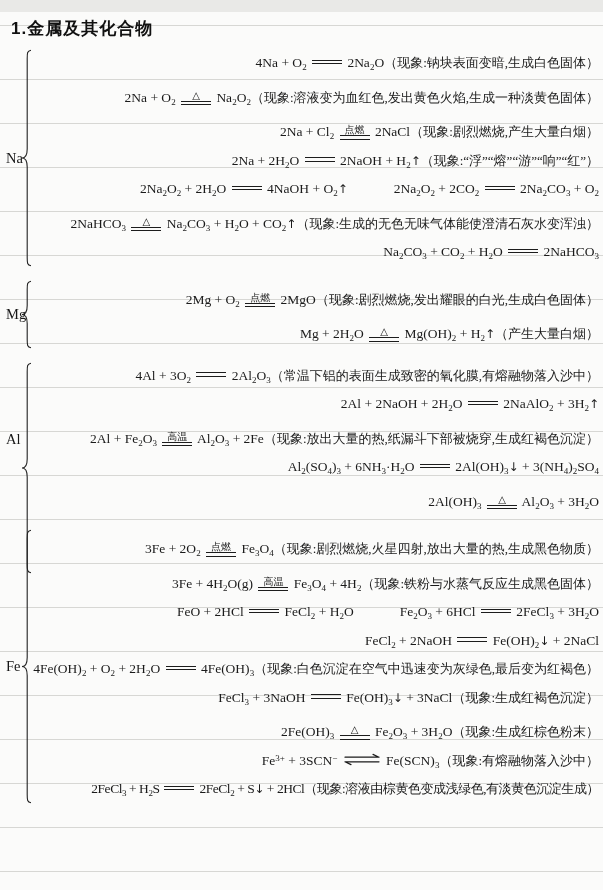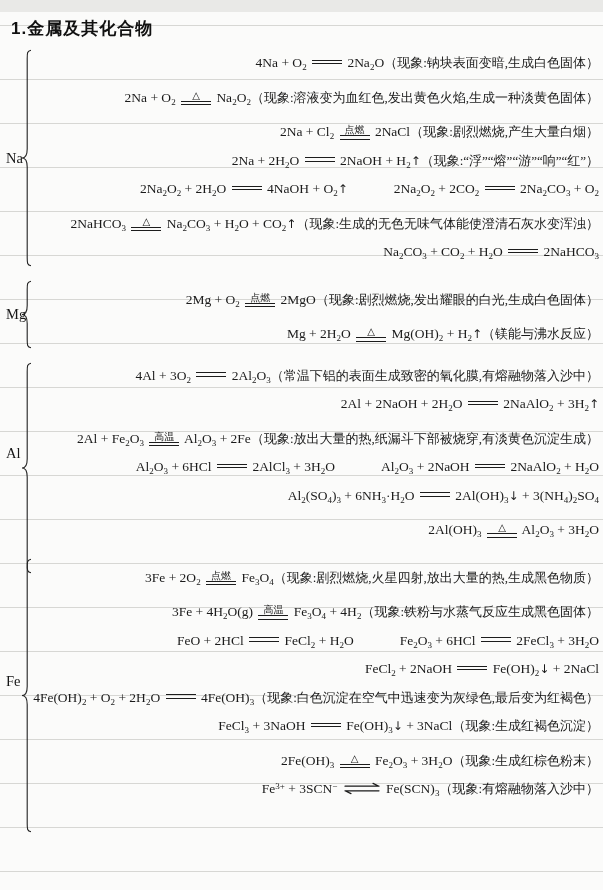--- a/index.html
+++ b/index.html
@@ -109,44 +109,39 @@
       <div class="section">
         <span class="sec-label">Mg</span>
         <div class="sec-rows">
           <div class="row has-cond"><span class="eq-item"><span>2Mg + O<sub>2</sub> <span class="deq cond">
                   <i>点燃</i>
                   <b></b>
                 </span> 2MgO</span><span class="note">（现象:剧烈燃烧,发出耀眼的白光,生成白色固体）</span></span></div>
           <div class="row has-cond"><span class="eq-item"><span>Mg + 2H<sub>2</sub>O <span class="deq cond">
                   <i>△</i>
                   <b></b>
-                </span> Mg(OH)<sub>2</sub> + H<sub>2</sub><span class="uarrow">↑</span></span><span class="note">（镁能与沸水反应）</span></span></div>
+                </span> Mg(OH)<sub>2</sub> + H<sub>2</sub><span class="uarrow">↑</span></span><span class="note">（产生大量白烟）</span></span></div>
         </div>
         <svg width="13" height="69" viewBox="0 0 13 69" class="sec-brace">
           <path d="M11 1.2 C7.2 1.8 7.2 4 7.2 9.5 L7.2 25.5 C7.2 31.5 5.6 34.5 2 34.5 C5.6 34.5 7.2 37.5 7.2 43.5 L7.2 59.5 C7.2 65 7.2 67.2 11 67.8" fill="none" stroke="#222" stroke-width="1.1"></path>
         </svg>
       </div>
       <div class="section">
         <span class="sec-label">Al</span>
         <div class="sec-rows">
           <div class="row"><span class="eq-item"><span>4Al + 3O<sub>2</sub> <span class="deq">
                   <b></b>
                 </span> 2Al<sub>2</sub>O<sub>3</sub></span><span class="note">（常温下铝的表面生成致密的氧化膜,有熔融物落入沙中）</span></span></div>
           <div class="row"><span class="eq-item"><span>2Al + 2NaOH + 2H<sub>2</sub>O <span class="deq">
                   <b></b>
                 </span> 2NaAlO<sub>2</sub> + 3H<sub>2</sub><span class="uarrow">↑</span></span></span></div>
           <div class="row has-cond"><span class="eq-item"><span>2Al + Fe<sub>2</sub>O<sub>3</sub> <span class="deq cond">
                   <i>高温</i>
                   <b></b>
-                </span> Al<sub>2</sub>O<sub>3</sub> + 2Fe</span><span class="note">（现象:放出大量的热,纸漏斗下部被烧穿,有淡黄色沉淀生成）</span></span></div>
-          <div class="row"><span class="eq-item"><span>Al<sub>2</sub>O<sub>3</sub> + 6HCl <span class="deq">
-                  <b></b>
-                </span> 2AlCl<sub>3</sub> + 3H<sub>2</sub>O</span></span><span class="eq-item"><span>Al<sub>2</sub>O<sub>3</sub> + 2NaOH <span class="deq">
-                  <b></b>
-                </span> 2NaAlO<sub>2</sub> + H<sub>2</sub>O</span></span></div>
+                </span> Al<sub>2</sub>O<sub>3</sub> + 2Fe</span><span class="note">（现象:放出大量的热,纸漏斗下部被烧穿,生成红褐色沉淀）</span></span></div>
           <div class="row"><span class="eq-item"><span>Al<sub>2</sub>(SO<sub>4</sub>)<sub>3</sub> + 6NH<sub>3</sub>·H<sub>2</sub>O <span class="deq">
                   <b></b>
                 </span> 2Al(OH)<sub>3</sub><span class="darrow">↓</span> + 3(NH<sub>4</sub>)<sub>2</sub>SO<sub>4</sub></span></span></div>
           <div class="row has-cond"><span class="eq-item"><span>2Al(OH)<sub>3</sub> <span class="deq cond">
                   <i>△</i>
                   <b></b>
                 </span> Al<sub>2</sub>O<sub>3</sub> + 3H<sub>2</sub>O</span></span></div>
         </div>
         <svg width="13" height="212" viewBox="0 0 13 212" class="sec-brace">
           <path d="M11 1.2 C7.2 1.8 7.2 4 7.2 9.5 L7.2 97 C7.2 103 5.6 106 2 106 C5.6 106 7.2 109 7.2 115 L7.2 202.5 C7.2 208 7.2 210.2 11 210.8" fill="none" stroke="#222" stroke-width="1.1"></path>
@@ -177,19 +172,22 @@
           <div class="row"><span class="eq-item"><span>FeCl<sub>3</sub> + 3NaOH <span class="deq">
                   <b></b>
                 </span> Fe(OH)<sub>3</sub><span class="darrow">↓</span> + 3NaCl</span><span class="note">（现象:生成红褐色沉淀）</span></span></div>
           <div class="row has-cond"><span class="eq-item"><span>2Fe(OH)<sub>3</sub> <span class="deq cond">
                   <i>△</i>
                   <b></b>
                 </span> Fe<sub>2</sub>O<sub>3</sub> + 3H<sub>2</sub>O</span><span class="note">（现象:生成红棕色粉末）</span></span></div>
           <div class="row"><span class="eq-item"><span>Fe<sup>3+</sup> + 3SCN<sup>−</sup> <svg class="rev" width="38" height="13" viewBox="0 0 38 13">
                   <path d="M2 4.2 H36 M36 4.2 L30 1.4 M2 8.8 H36 M2 8.8 L8 11.6" stroke="#1a1a1a" stroke-width="1.2" fill="none" stroke-linecap="round"></path>
                 </svg> Fe(SCN)<sub>3</sub></span><span class="note">（现象:有熔融物落入沙中）</span></span></div>
+          <div class="row tight"><span class="eq-item"><span>2FeCl<sub>3</sub> + H<sub>2</sub>S <span class="deq">
+                  <b></b>
+                </span> 2FeCl<sub>2</sub> + S<span class="darrow">↓</span> + 2HCl</span><span class="note">（现象:溶液由棕黄色变成浅绿色,有淡黄色沉淀生成）</span></span></div>
         </div>
         <svg width="13" height="275" viewBox="0 0 13 275" class="sec-brace">
           <path d="M11 1.2 C7.2 1.8 7.2 4 7.2 9.5 L7.2 128.5 C7.2 134.5 5.6 137.5 2 137.5 C5.6 137.5 7.2 140.5 7.2 146.5 L7.2 265.5 C7.2 271 7.2 273.2 11 273.8" fill="none" stroke="#222" stroke-width="1.1"></path>
         </svg>
       </div>
     </div>
 </div>
 
 </body></html>

